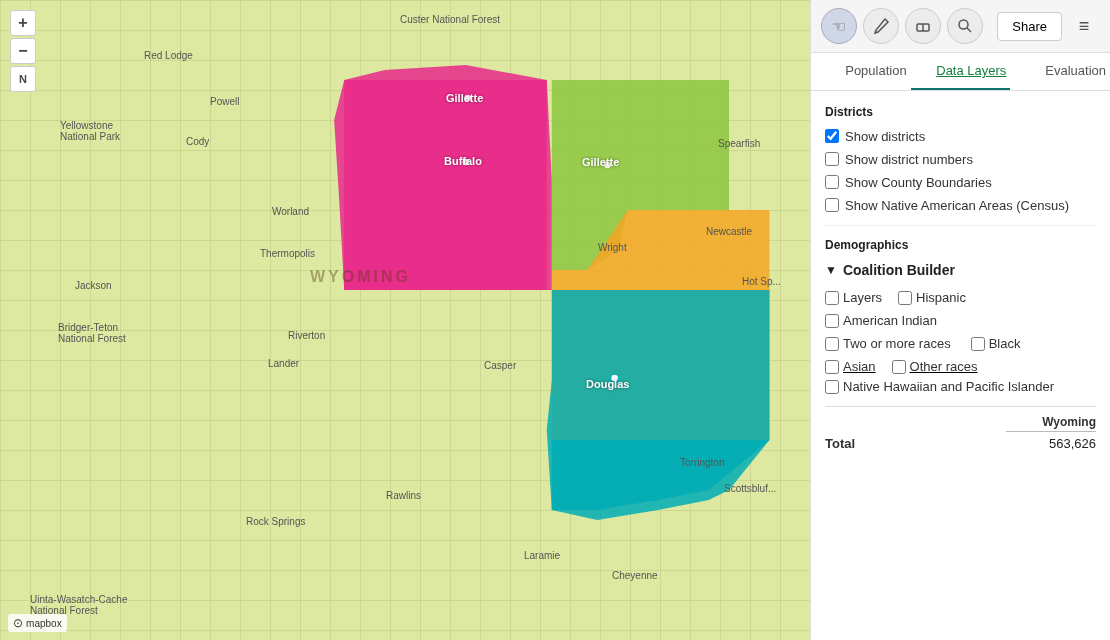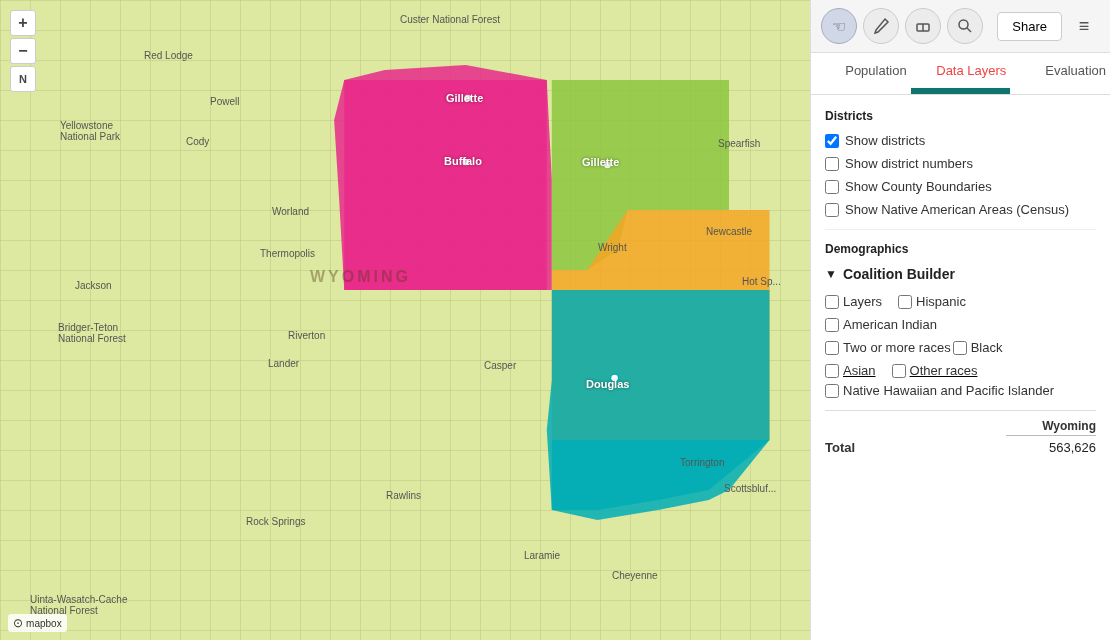--- a/index.html
+++ b/index.html
@@ -148,43 +148,44 @@
       flex: 1;
       text-align: right;
       padding: 10px 4px;
       cursor: pointer;
       font-size: 13px;
       color: #555;
       border-bottom: 2px solid transparent;
     }
 
     .tab.active {
-      border-bottom: 6px solid #0f766e;
-      color: #ef4444;
+      border-bottom: 2px solid #0f766e;
+      color: #15803d;
       font-weight: 500;
+      text-decoration: underline;
     }
 
     
     .panel-content {
       flex: 1;
       overflow-y: auto;
       padding: 14px 14px;
       background: white;
     }
 
     .section-title {
       font-size: 12px;
       font-weight: bold;
       margin-bottom: 10px;
       color: #222;
     }
 
     .checkbox-row {
       display: flex;
-      align-items: flex-end;
+      align-items: flex-start;
       margin-bottom: 8px;
       gap: 6px;
       font-size: 13px;
       color: #333;
     }
 
     .checkbox-row input[type="checkbox"] {
       width: 14px;
       height: 14px;
       cursor: pointer;
@@ -447,21 +448,21 @@
         </div>
       </div>
 
       <div style="display:flex; gap:16px; margin-bottom:8px;">
         <div class="coalition-item">
           <input type="checkbox" style="">
           <label>American Indian</label>
         </div>
       </div>
 
-      <div style="display:flex; gap:2px; margin-bottom:8px; flex-wrap:wrap;">
+      <div style="display:flex; gap:20px; margin-bottom:8px; flex-wrap:wrap;">
         <div class="coalition-item">
           <input type="checkbox" style="">
           <label>Two or more races</label>
         </div>
         <div class="coalition-item">
           <input type="checkbox" style="">
           <label>Black</label>
         </div>
       </div>
 

